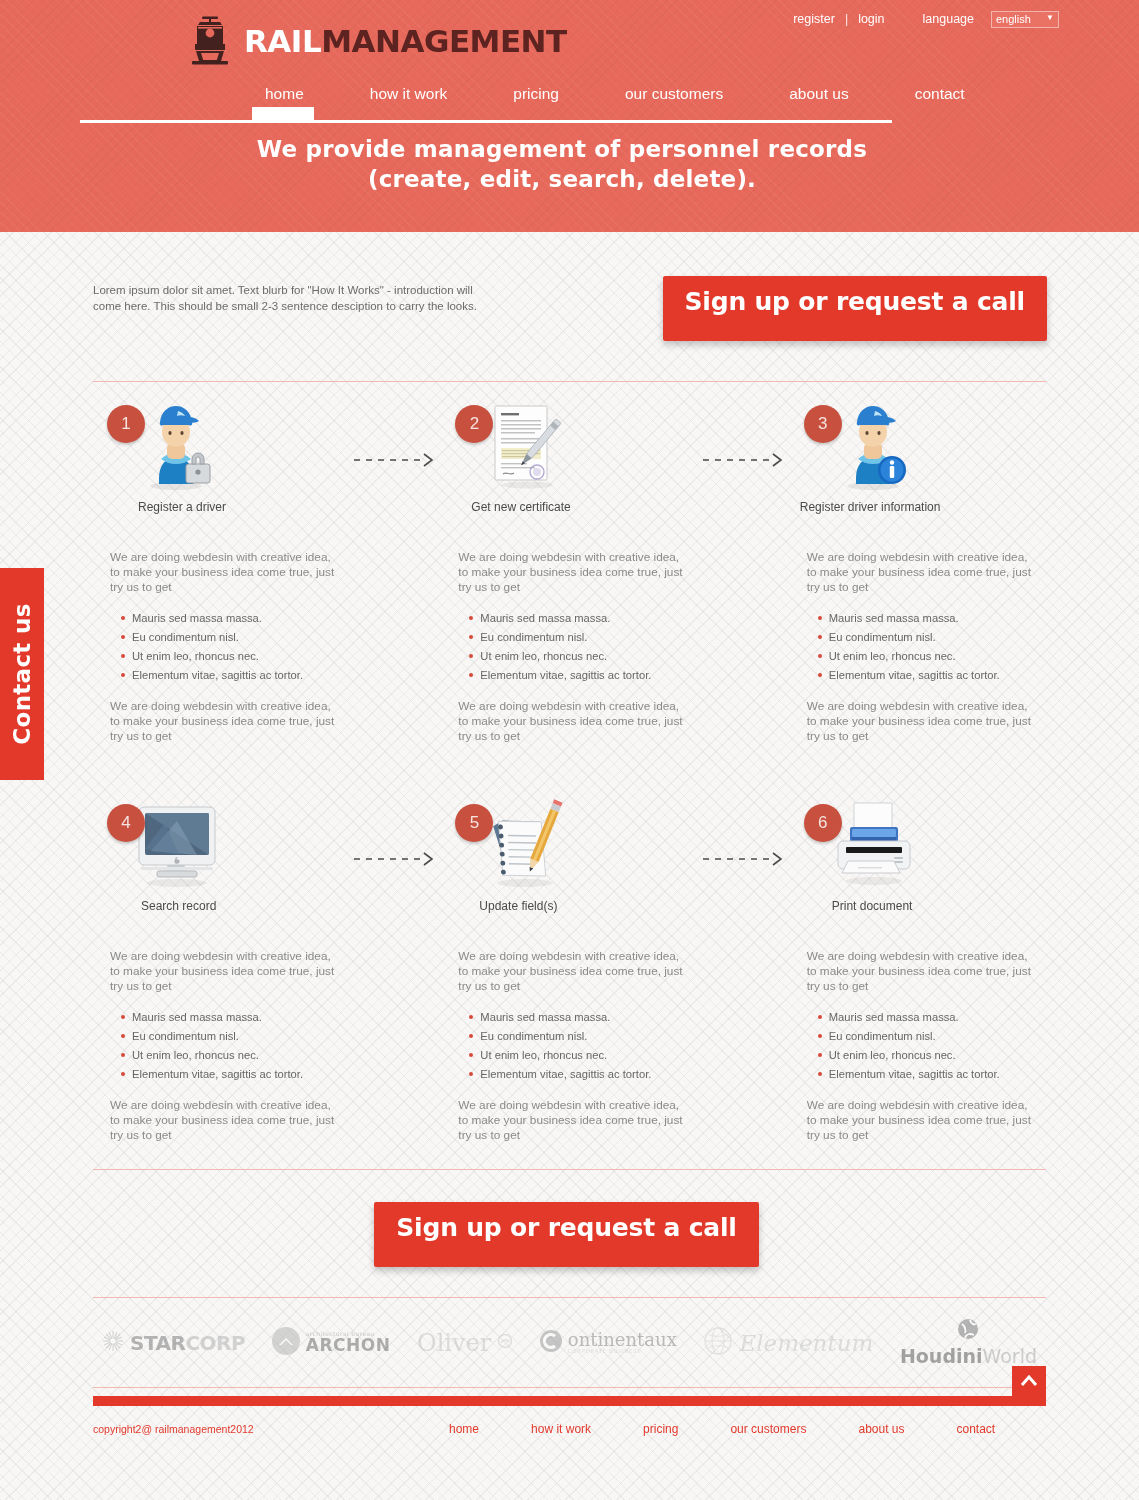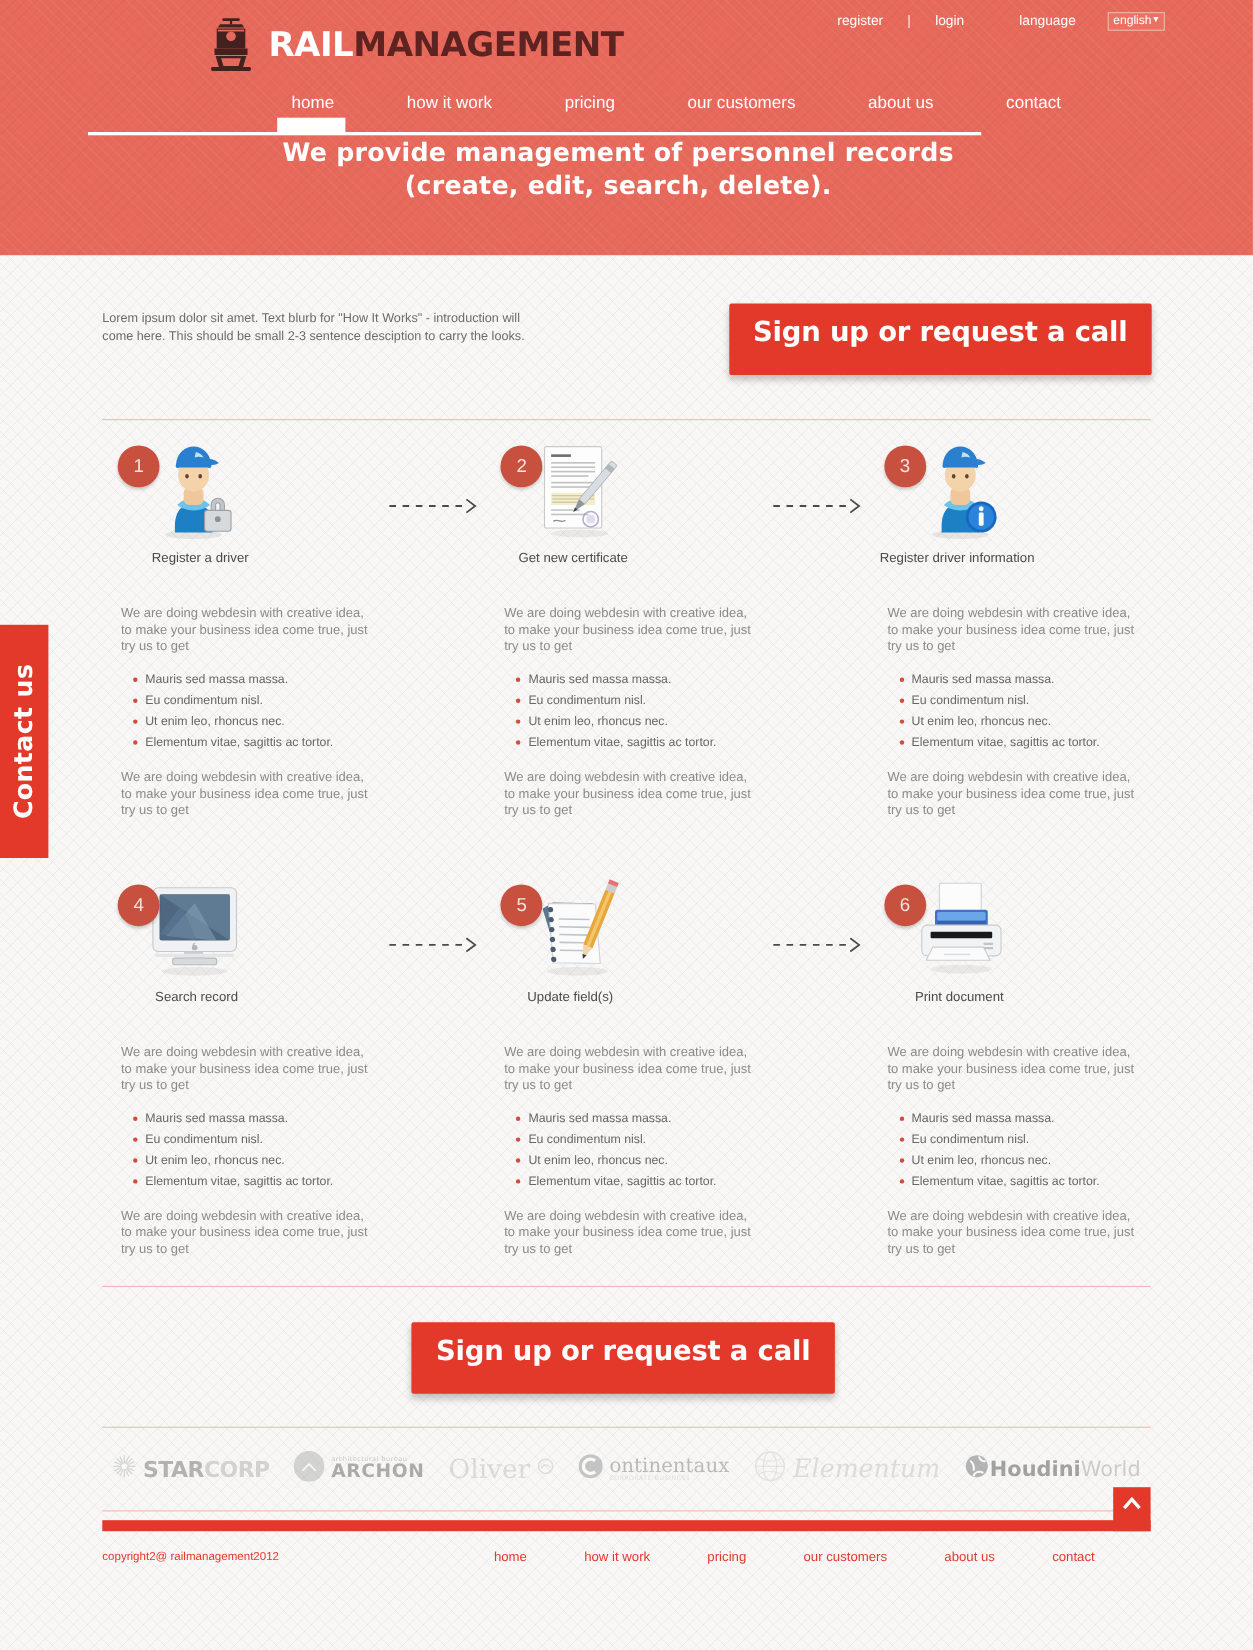--- a/index.html
+++ b/index.html
@@ -42,29 +42,29 @@
 
   .topbar {
     position: absolute;
     top: 8px; right: 0; left: 0;
     height: 22px;
     font-size: 12.5px;
     color: #ffffff;
   }
   .topbar-inner {
     width: 979px; margin: 0 auto;
-    display: flex; justify-content: flex-end; align-items: center; gap: 22px;
+    display: flex; justify-content: flex-end; align-items: center; gap: 10px;
     height: 22px;
   }
   .topbar a { color: #fff; text-decoration: none; }
   .sep { color: #fff; opacity: .85; }
   .lang-label { margin-left: 28px; }
   .lang-select {
     display: inline-flex; align-items: center; justify-content: space-between;
-    width: 52px; height: 17px; padding: 0 4px; margin-left: 7px;
+    width: 68px; height: 17px; padding: 0 4px; margin-left: 7px;
     background: #ea7264;
     border: 1px solid #f2b5ac;
     color: #fff;
     font-size: 11px;
     font-family: "Liberation Sans", sans-serif;
   }
   .caret { font-size: 8px; line-height: 1; transform: translateY(-1px); }
 
   .brand {
     position: absolute;
@@ -118,21 +118,21 @@
   .nav-rule {
     position: absolute;
     left: 0; top: 36px;
     width: 812px; height: 3px;
     background: #ffffff;
   }
 
   
   .tagline {
     position: absolute;
-    top: 124px; left: 0; right: 0;
+    top: 134px; left: 0; right: 0;
     text-align: center;
     color: #ffffff;
     font-family: "DejaVu Sans", sans-serif;
     font-weight: bold;
     font-size: 23px;
     line-height: 30px;
     letter-spacing: .2px;
     padding-right: 15px;
   }
 
@@ -834,21 +834,21 @@
                 <circle cx="15" cy="15" r="13" fill="none" stroke="#d2d2d2" stroke-width="1.4"></circle>
                 <ellipse cx="15" cy="15" rx="6" ry="13" fill="none" stroke="#d2d2d2" stroke-width="1.1"></ellipse>
                 <line x1="2" y1="15" x2="28" y2="15" stroke="#d2d2d2" stroke-width="1.1"></line>
                 <path d="M5 8c5 3 15 3 20 0" fill="none" stroke="#d2d2d2" stroke-width="1"></path>
                 <path d="M5 22c5-3 15-3 20 0" fill="none" stroke="#d2d2d2" stroke-width="1"></path>
               </svg>
           </span>
           <span class="logo-txt lg-incentive">Elementum</span>
         </div>
 
-        <div class="logo" style="flex-direction:row;gap:1px;">
+        <div class="logo" style="flex-direction:column;gap:1px;">
           <span>
             <svg width="22" height="22" viewBox="0 0 22 22">
                 <circle cx="11" cy="11" r="10" fill="#7f7f7f"></circle>
                 <path d="M5 6c3 2 4 6 3 9M13 2c1 4 4 5 6 4M8 20c1-4 5-5 9-3" fill="none" stroke="#fff" stroke-width="1.8"></path>
               </svg>
           </span>
           <span class="logo-txt lg-houdini"><b>Houdini</b><span class="light">World</span></span>
         </div>
 
       </div>

